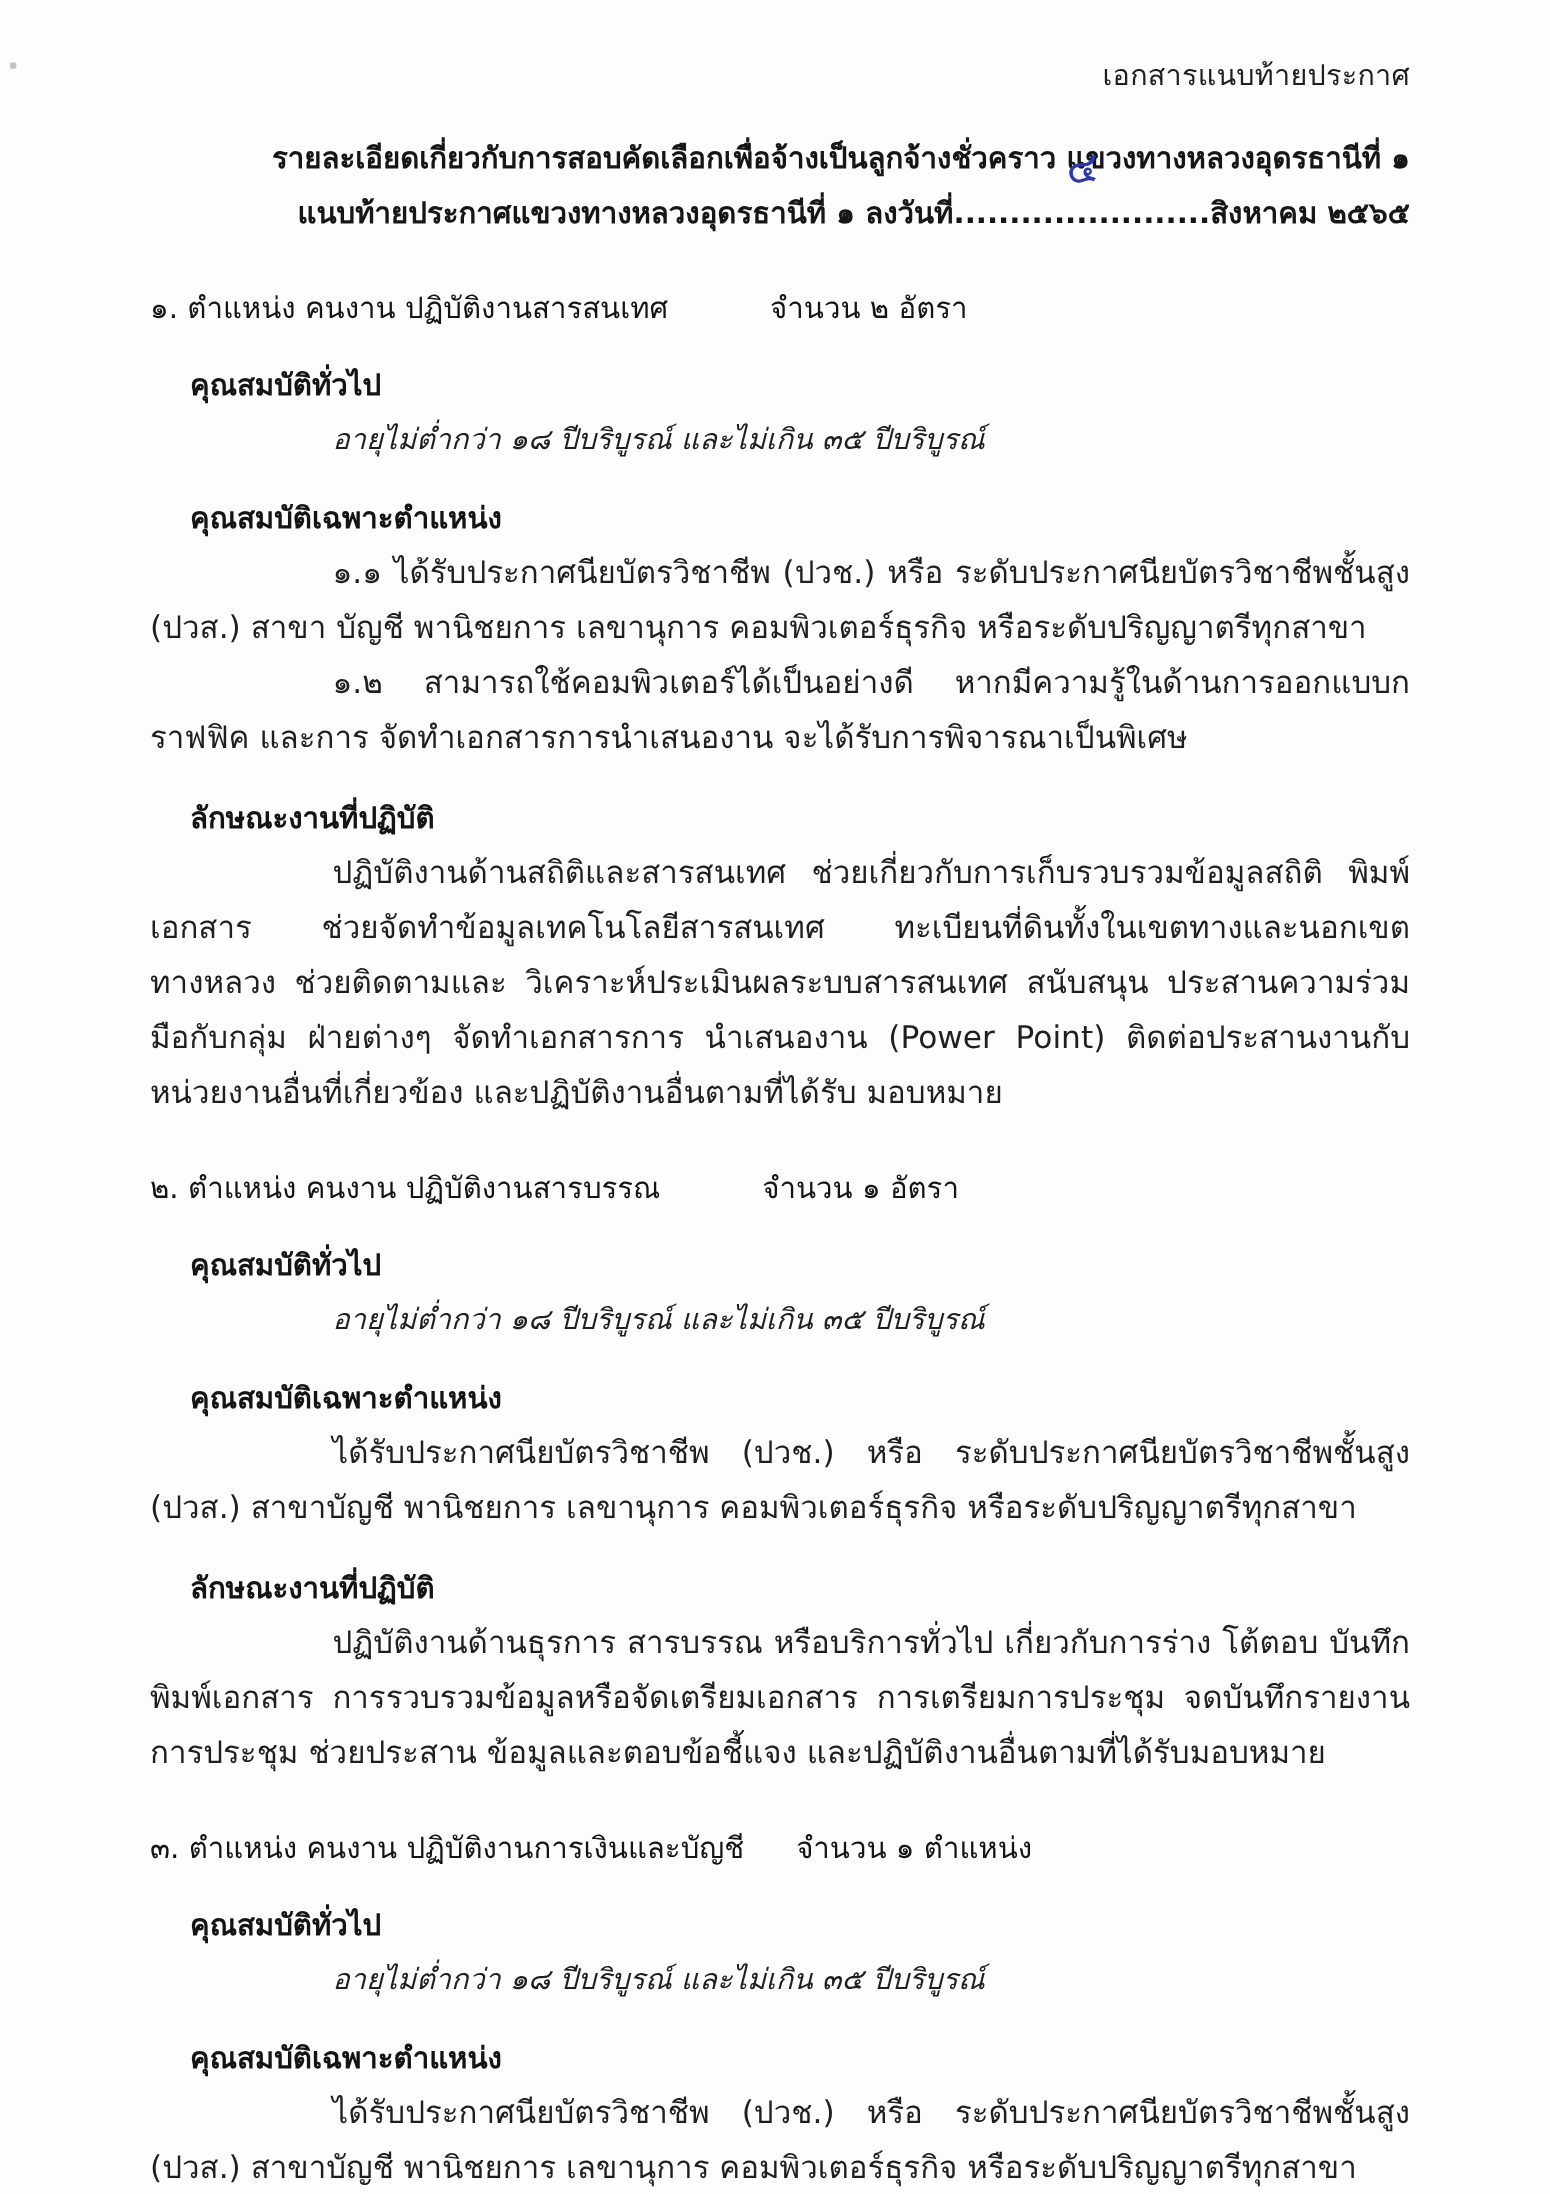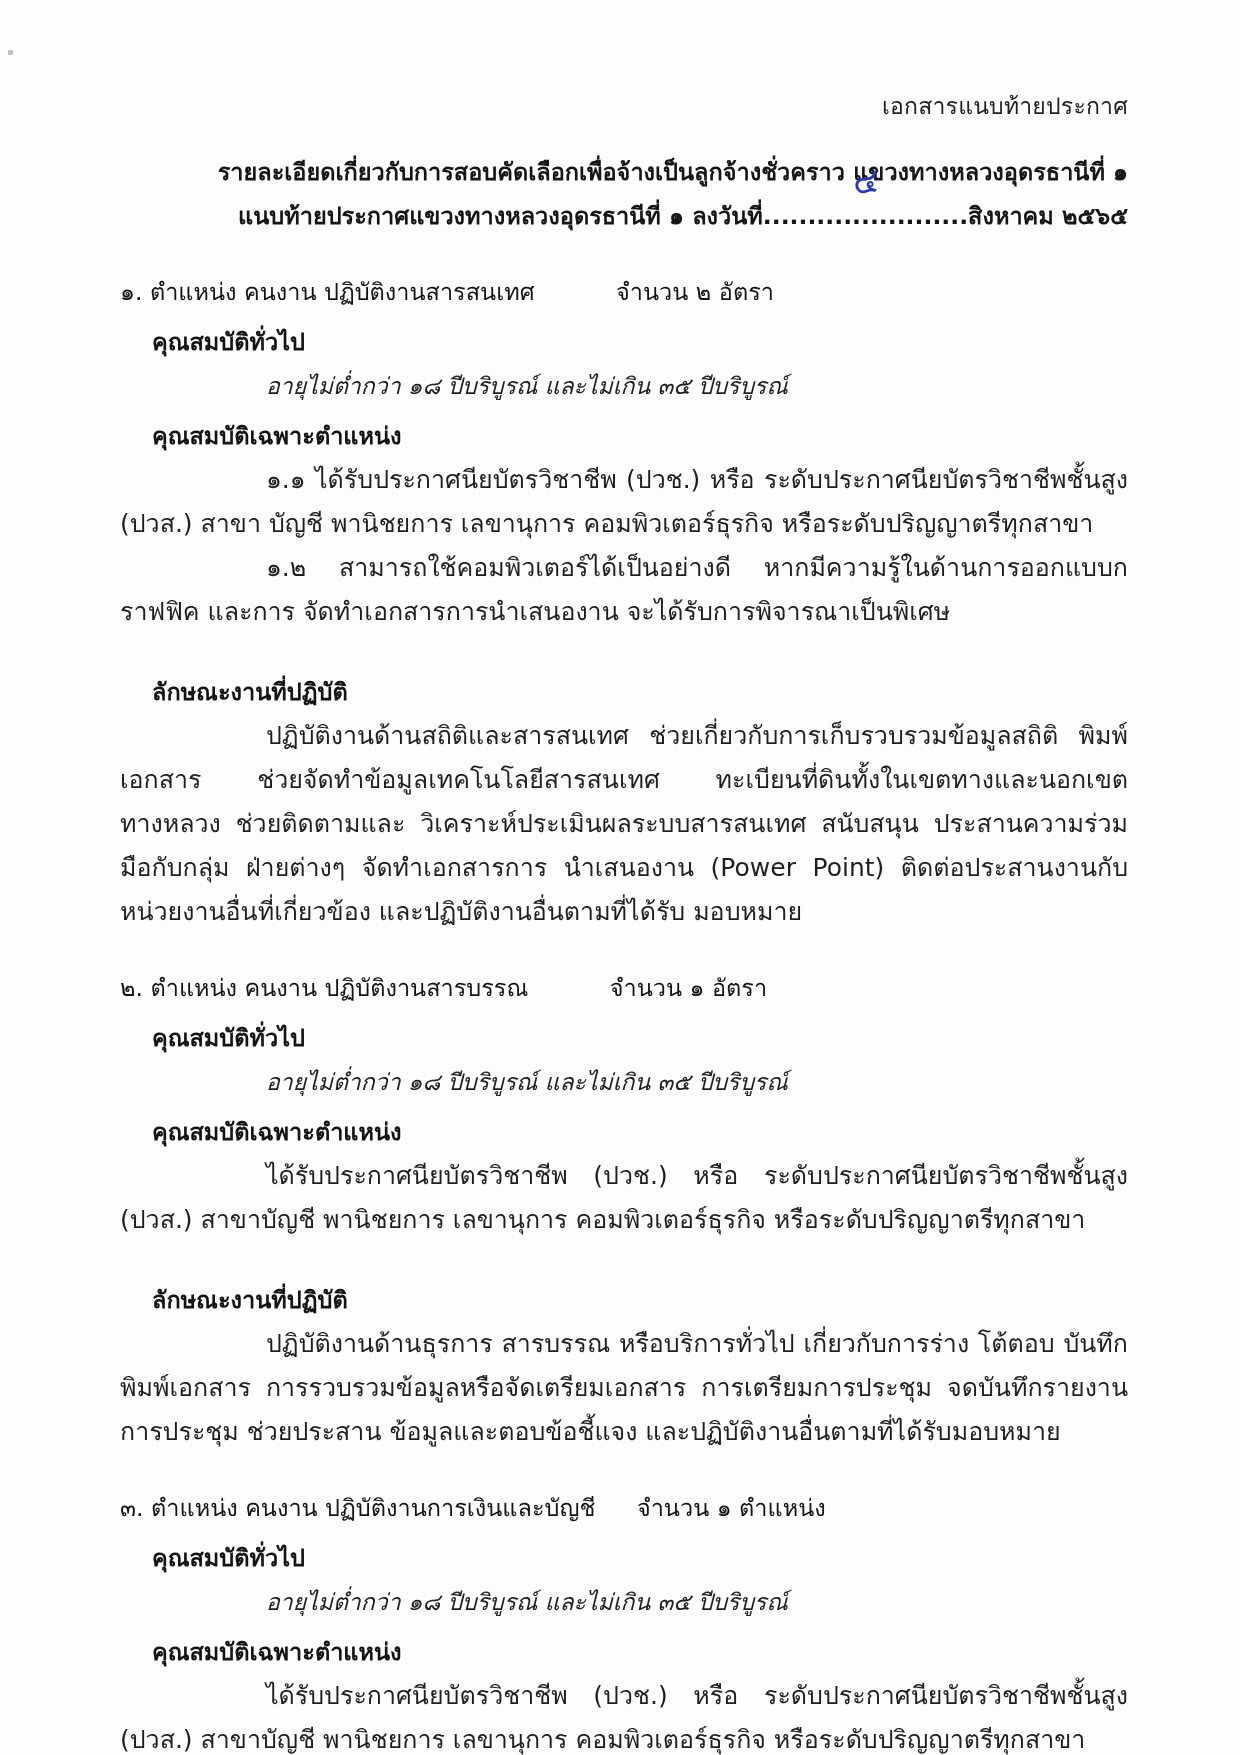--- a/index.html
+++ b/index.html
@@ -12,21 +12,21 @@
     height: 1755px;
     overflow: hidden;
     font-family: "DejaVu Sans", sans-serif;
     color: #1f1f1f;
     position: relative;
   }
   .page {
     box-sizing: border-box;
     width: 1240px;
     height: 1594px;
-    padding: 88px 112px 40px 120px;
+    padding: 42px 112px 40px 120px;
     position: relative;
   }
   .speck {
     position: absolute;
     left: 8px;
     top: 50px;
     width: 5px;
     height: 5px;
     background: #c3c3c3;
     border-radius: 1px;
@@ -73,25 +73,25 @@
     margin-left: 74px;
   }
   .pos-count.near {
     margin-left: 34px;
   }
   .sub-heading {
     font-weight: bold;
     font-size: 23.5px;
     line-height: 44px;
     margin-left: 32px;
-    margin-top: 6px;
+    margin-top: 18px;
     color: #141414;
   }
   .job-heading {
-    margin-top: 36px;
+    margin-top: 20px;
   }
   .indent-line {
     font-size: 23px;
     line-height: 44px;
     padding-left: 146px;
     font-style: italic;
   }
   .body-para {
     font-size: 25px;
     line-height: 44px;

